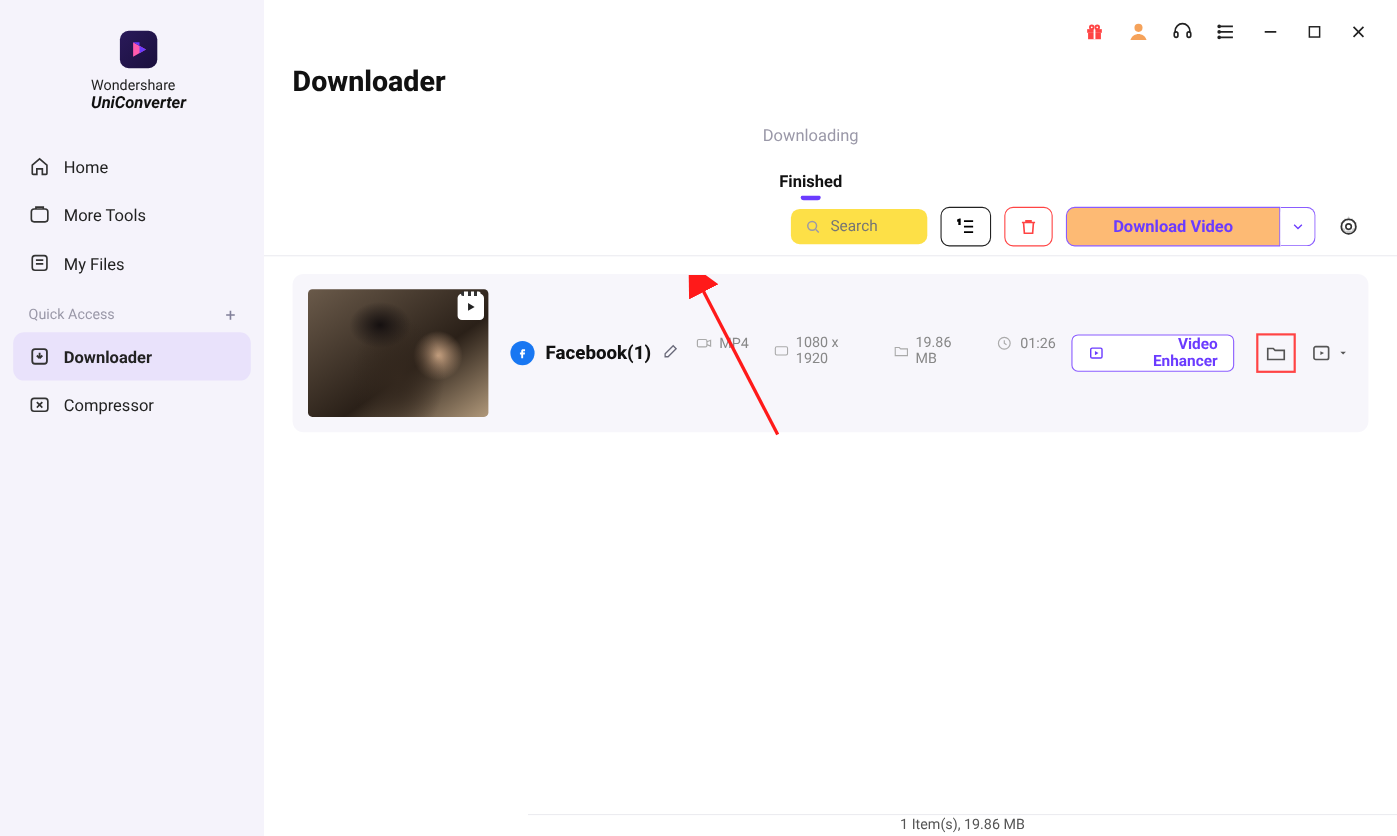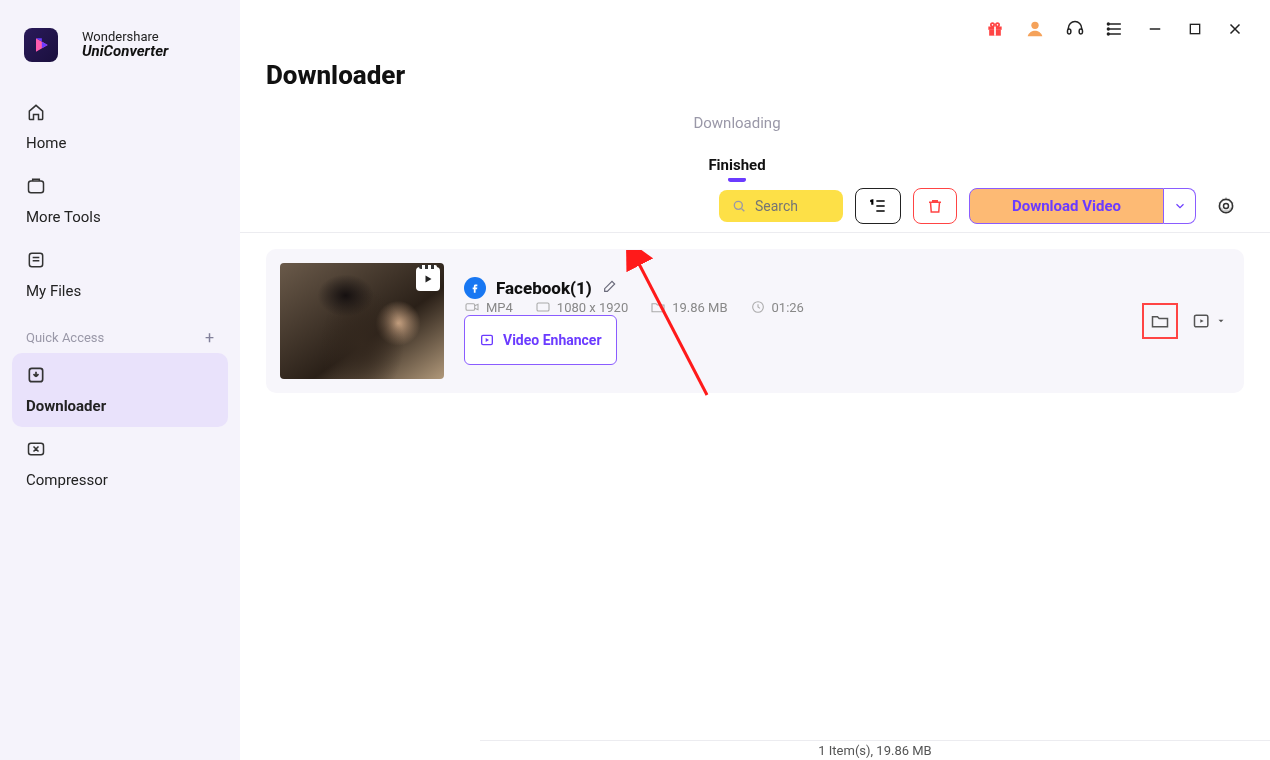--- a/index.html
+++ b/index.html
@@ -2,27 +2,27 @@
 <html><head>
 <meta charset="utf-8">
 <style>
   * { box-sizing: border-box; margin: 0; padding: 0; font-family: -apple-system, BlinkMacSystemFont, "Segoe UI", Roboto, Arial, sans-serif; }
   body { width: 1270px; height: 760px; background: #fff; overflow: hidden; position: relative; }
 
   .app { display: flex; width: 100%; height: 100%; }
 
   
   .sidebar { width: 240px; height: 100%; background: #f5f3fb; padding: 28px 12px 12px 12px; display: flex; flex-direction: column; }
-  .logo-block { display: flex; align-items: center; gap: 24px; padding-left: 12px; margin-bottom: 28px; }
+  .logo-block { display: flex; align-items: center; gap: 10px; padding-left: 12px; margin-bottom: 28px; flex-direction: column; }
   .logo-mark { width: 34px; height: 34px; border-radius: 8px; background: linear-gradient(135deg,#2a1a5a,#1a0f3d); display:flex; align-items:center; justify-content:center; }
   .logo-text { line-height: 1.05; }
   .logo-text .brand { font-size: 13px; color:#222; }
   .logo-text .product { font-size: 15px; font-weight: 700; color:#111;font-style:italic; }
 
-  .nav-item { display:flex; align-items:flex-start; gap:12px; padding:12px 14px; border-radius:10px; cursor:pointer; color:#222; font-size:15px;flex-direction:column; }
+  .nav-item { display:flex; align-items:flex-end; gap:12px; padding:12px 14px; border-radius:10px; cursor:pointer; color:#222; font-size:15px; }
   .nav-item.active { background:#e9e2fb; font-weight:700; }
   .nav-icon { width:20px; height:20px; display:flex; align-items:center; justify-content:center; color:#333; }
 
   .quick-access { display:flex; align-items:center; justify-content:space-between; padding:16px 14px 6px 14px; font-size:13px; color:#9a98a8; }
   .plus { font-size:16px; color:#82809a; cursor:pointer; }
 
   
   .main { flex:1; height:100%; background:#fff; display:flex; flex-direction:column; position:relative; }
 
   .titlebar-controls { position:absolute; top:18px; right:24px; display:flex; align-items:center; gap:18px; }
@@ -52,31 +52,31 @@
   .thumb { width:164px; height:116px; border-radius:4px; background:linear-gradient(145deg,#6a5a4a 0%, #2a2018 60%, #b0987a 100%); position:relative; overflow:hidden; }
   .thumb::before { content:""; position:absolute; inset:0; background:
     radial-gradient(40px 30px at 40% 28%, #151010 0%, transparent 70%),
     radial-gradient(60px 80px at 50% 70%, #34281e 0%, transparent 70%),
     radial-gradient(30px 30px at 72% 52%, #caa483 0%, transparent 75%);
   }
   .thumb-corner { position:absolute; top:4px; right:4px; width:24px; height:24px; border-radius:4px; background:#fff; display:flex; align-items:center; justify-content:center; }
   .thumb-corner::before { content:""; position:absolute; top:-2px; left:3px; right:3px; height:4px; background:repeating-linear-gradient(90deg,#333 0 3px,#fff 3px 6px); border-radius:2px; }
   .thumb-corner svg { color:#222; }
 
-  .card-body { flex:1; display:flex; flex-direction:column; gap:0; }
+  .card-body { flex:1; display:flex; flex-direction:row; gap:14px; }
   .card-title-row { display:flex; align-items:center; gap:10px; }
   .fb-badge { width:22px; height:22px; border-radius:50%; background:#1877f2; display:flex; align-items:center; justify-content:center; }
   .card-title { font-size:17px; font-weight:800; color:#111; }
   .edit-ic { color:#6a6a7a; cursor:pointer; }
 
   .meta-row { display:flex; align-items:flex-start; gap:22px; color:#888; font-size:13px; }
   .meta { display:flex; align-items:center; gap:6px; }
   .meta svg { color:#aaa; }
 
-  .enhancer-btn { display:inline-flex; align-items:center; gap:8px; border:1px solid #8a5cff; color:#6b3bff; font-weight:700; font-size:14px; border-radius:6px; padding:16px 14px; background:#fff; cursor:pointer; width:fit-content; }
+  .enhancer-btn { display:inline-flex; align-items:center; gap:8px; border:1px solid #8a5cff; color:#6b3bff; font-weight:700; font-size:14px; border-radius:6px; padding:0 14px; background:#fff; cursor:pointer; width:fit-content;text-align:right; }
 
   .card-actions { display:flex; align-items:center; gap:14px; }
   .open-folder { width:36px; height:36px; border:2px solid #ff4444; display:flex; align-items:center; justify-content:center; color:#555; cursor:pointer; }
   .play-dd { display:flex; align-items:center; gap:4px; cursor:pointer; color:#555; }
 
   
   .annotation-arrow { position:absolute; left:382px; top:250px; pointer-events:none; }
 
   .statusbar { position:absolute; bottom:0; left:240px; right:0; height:20px; border-top:1px solid #ececf0; display:flex; align-items:center; justify-content:center; font-size:13px; color:#555; }
 </style>

